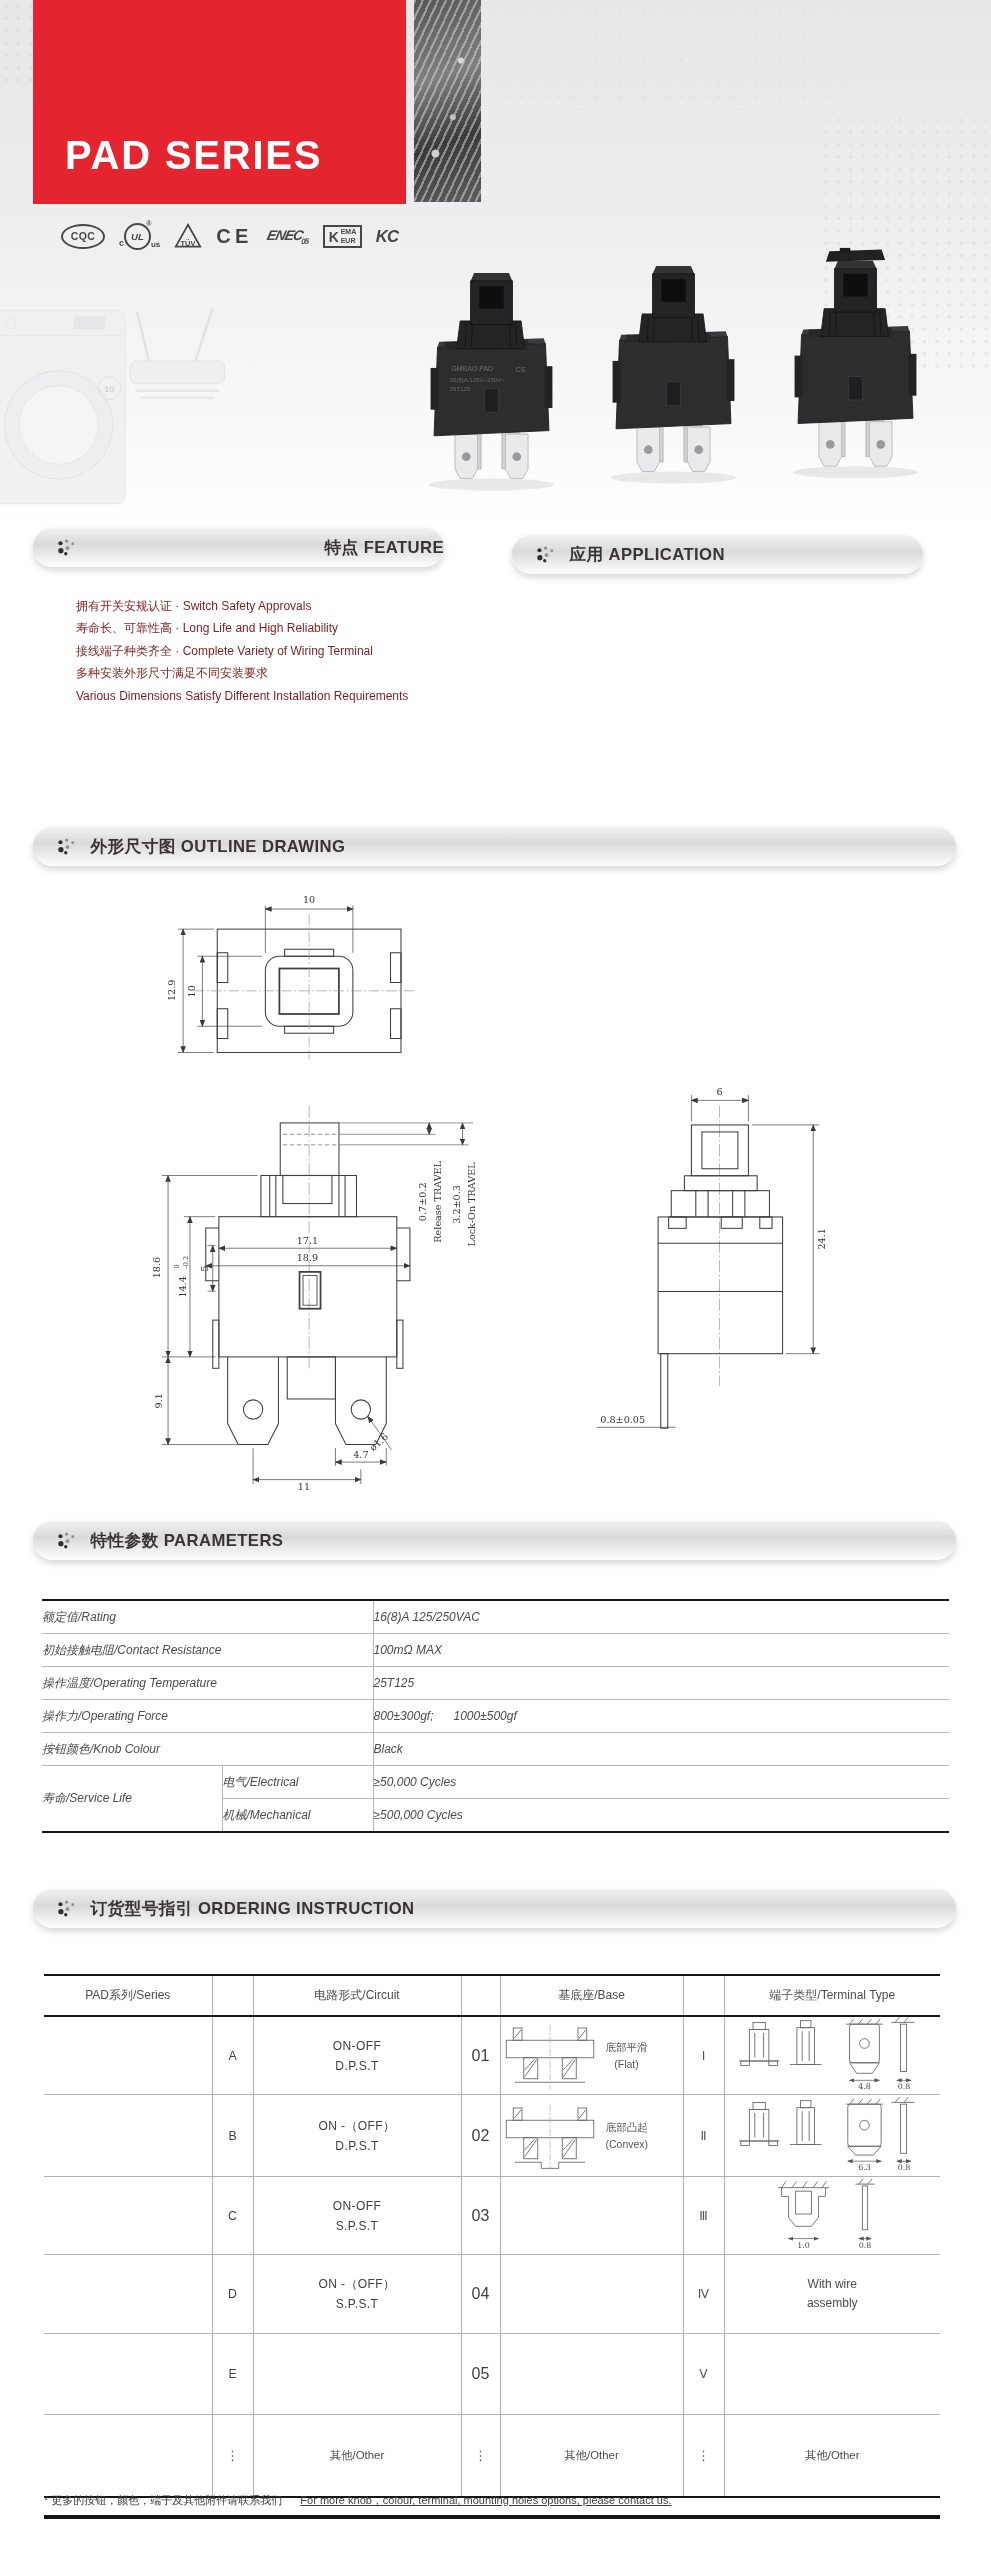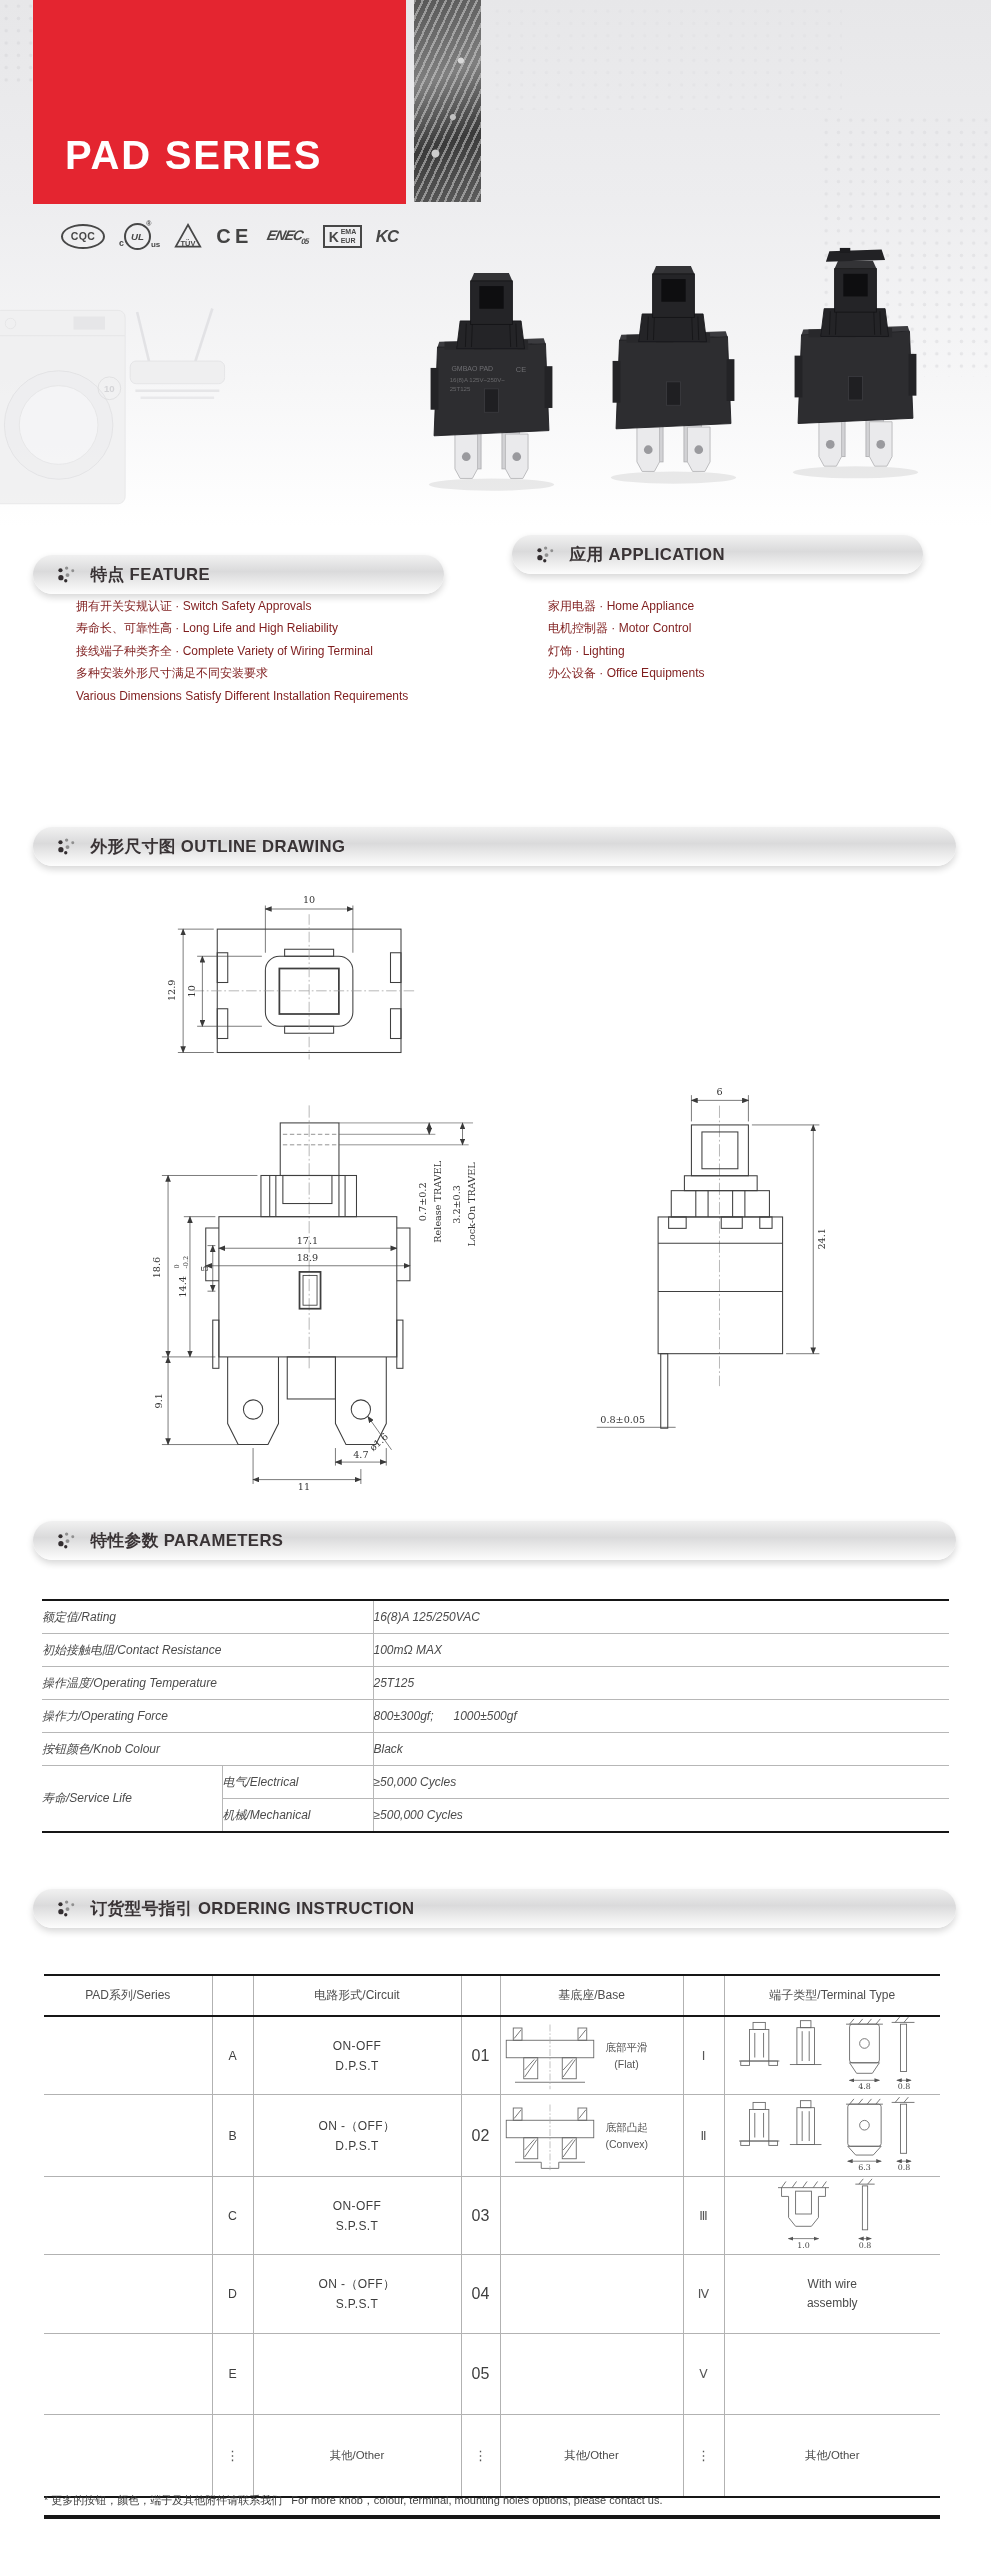--- a/index.html
+++ b/index.html
@@ -85,21 +85,21 @@
   .basetxt{font-size:10.5px;color:#555;line-height:16.7px;text-align:center;}
   .termnote{font-size:12px;color:#4a4a4a;line-height:19.3px;}
   .other{font-size:11.4px;color:#4a4a4a;}
   
   .dwg{position:absolute;}
   .dwg text{font-family:"DejaVu Serif",serif;font-size:11px;fill:#333;}
   .dwg .sm{font-size:7.5px;}
   .mini text{font-family:"DejaVu Serif",serif;font-size:9px;fill:#444;}
   
   .fnote{position:absolute;left:44px;top:2493px;width:904px;font-size:11px;color:#3c3c3c;}
-  .fnote .en{margin-left:9px;}
+  .fnote .en{margin-left:18px;text-decoration:underline;}
   .frule{position:absolute;left:44px;top:2515px;width:896px;height:3.5px;background:#161616;}
 </style>
 </head>
 <body>
 
 <div class="page">
 
   <div class="hdr-bg"></div>
   <div class="dotpatch dp1"></div>
   <div class="dotpatch dp2"></div>
@@ -197,21 +197,21 @@
     </svg>
     <svg class="sw" viewBox="0 0 184 270" style="transform:translateY(-7px)">
       <use href="#sw-sym"></use>
     </svg>
     <svg class="sw has-cap" viewBox="0 0 184 270" style="transform:translateY(-12.3px)">
       <use href="#sw-sym"></use>
         <use class="cap" href="#sw-cap"></use>
     </svg>
   </div>
 
-  <div class="pill" style="left:33px;top:555px;width:411px;">
+  <div class="pill" style="left:33px;top:528px;width:411px;justify-content:space-between;">
     <svg width="23" height="19.3" viewBox="0 0 26 22">
       <circle cx="5" cy="6" r="2.4" fill="#332e30"></circle>
         <circle cx="12" cy="3.5" r="1.9" fill="#8f8f8f"></circle>
       <circle cx="19" cy="6.5" r="1.7" fill="#8f8f8f"></circle>
         <circle cx="5.5" cy="14.5" r="3" fill="#332e30"></circle>
       <circle cx="13" cy="11.5" r="2.2" fill="#8f8f8f"></circle>
         <circle cx="11" cy="18" r="1.9" fill="#332e30"></circle>
     </svg>
     <span class="ttl">特点 FEATURE</span>
   </div>
@@ -226,26 +226,20 @@
   <div class="pill" style="left:512px;top:535px;width:411px;">
     <svg width="23" height="19.3" viewBox="0 0 26 22">
       <circle cx="5" cy="6" r="2.4" fill="#332e30"></circle>
         <circle cx="12" cy="3.5" r="1.9" fill="#8f8f8f"></circle>
       <circle cx="19" cy="6.5" r="1.7" fill="#8f8f8f"></circle>
         <circle cx="5.5" cy="14.5" r="3" fill="#332e30"></circle>
       <circle cx="13" cy="11.5" r="2.2" fill="#8f8f8f"></circle>
         <circle cx="11" cy="18" r="1.9" fill="#332e30"></circle>
     </svg>
     <span class="ttl">应用 APPLICATION</span>
-  </div>
-  <div class="plist" style="left:548px;top:595px;">
-    <div>家用电器 · Home Appliance</div>
-    <div>电机控制器 · Motor Control</div>
-    <div>灯饰 · Lighting</div>
-    <div>办公设备 · Office Equipments</div>
   </div>
 
   <div class="pill" style="left:33px;top:827px;width:923px;">
     <svg width="23" height="19.3" viewBox="0 0 26 22">
       <circle cx="5" cy="6" r="2.4" fill="#332e30"></circle>
         <circle cx="12" cy="3.5" r="1.9" fill="#8f8f8f"></circle>
       <circle cx="19" cy="6.5" r="1.7" fill="#8f8f8f"></circle>
         <circle cx="5.5" cy="14.5" r="3" fill="#332e30"></circle>
       <circle cx="13" cy="11.5" r="2.2" fill="#8f8f8f"></circle>
         <circle cx="11" cy="18" r="1.9" fill="#332e30"></circle>

